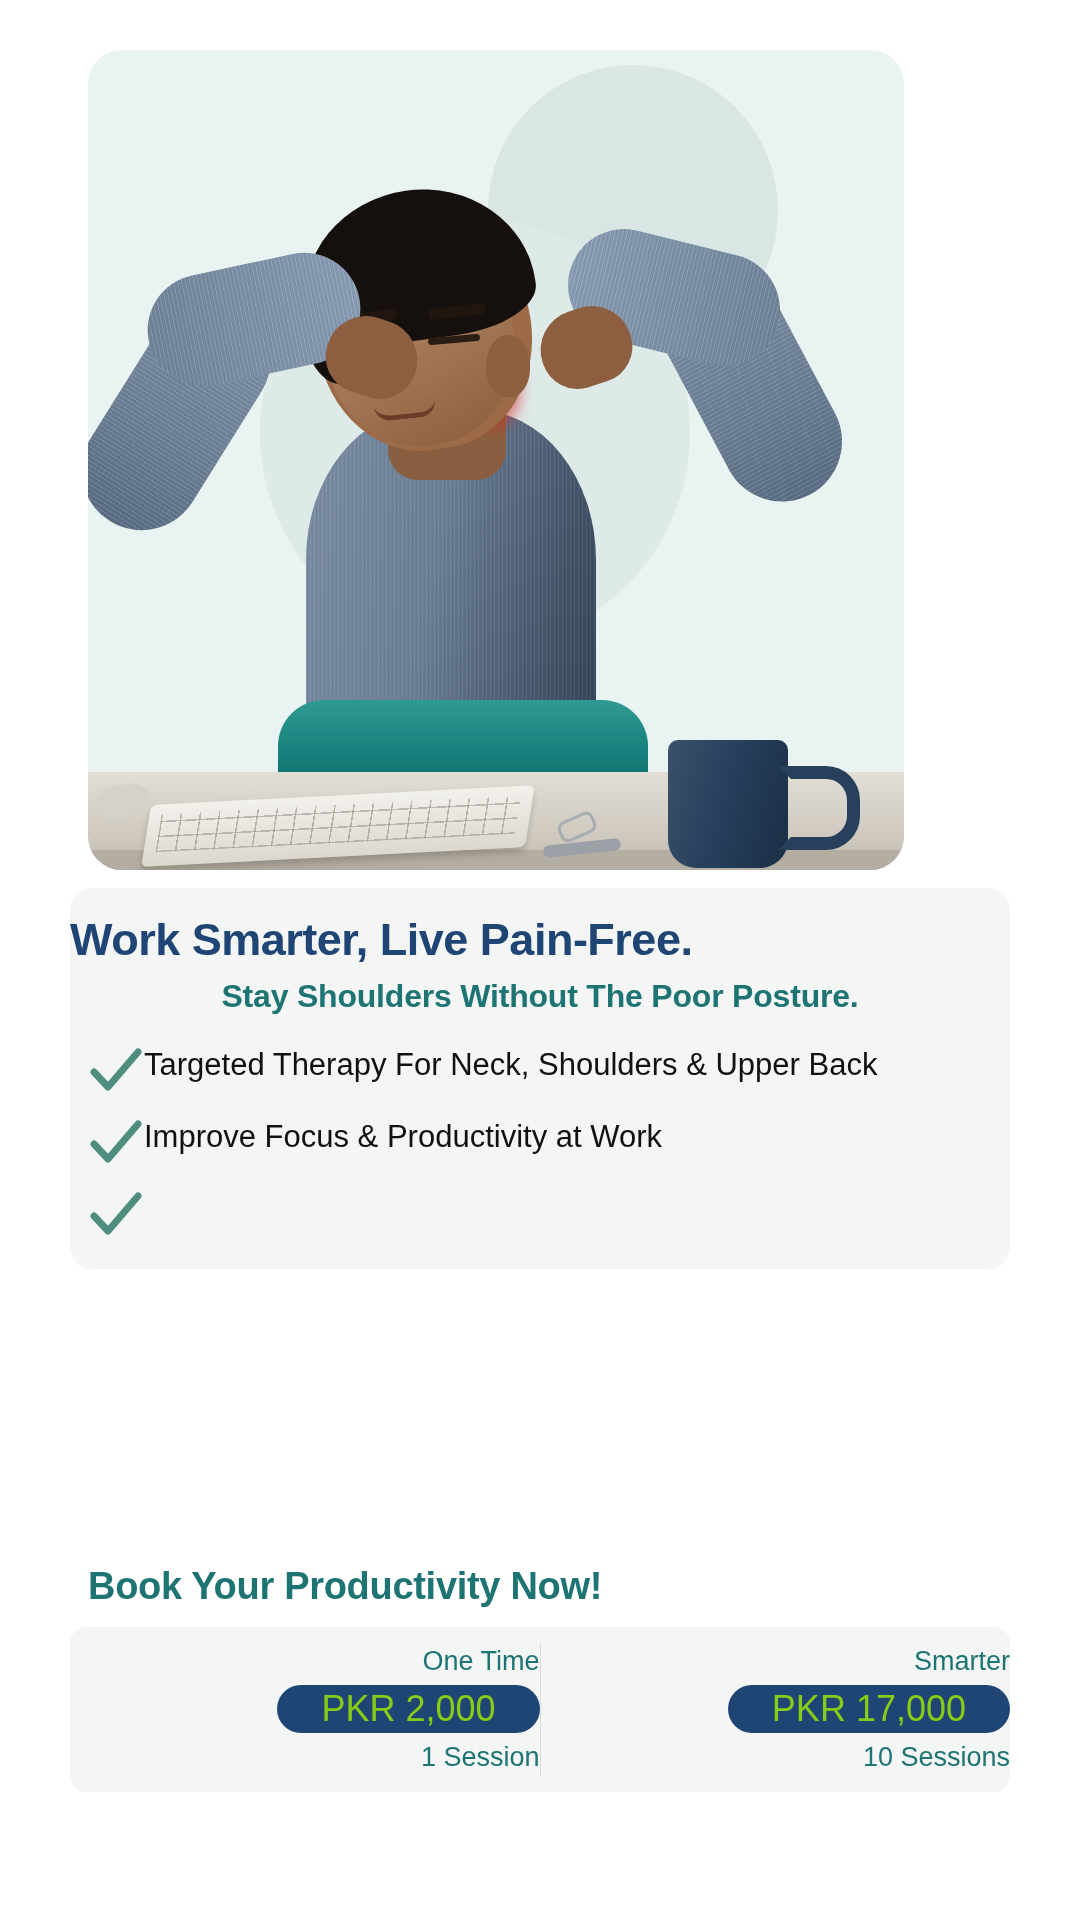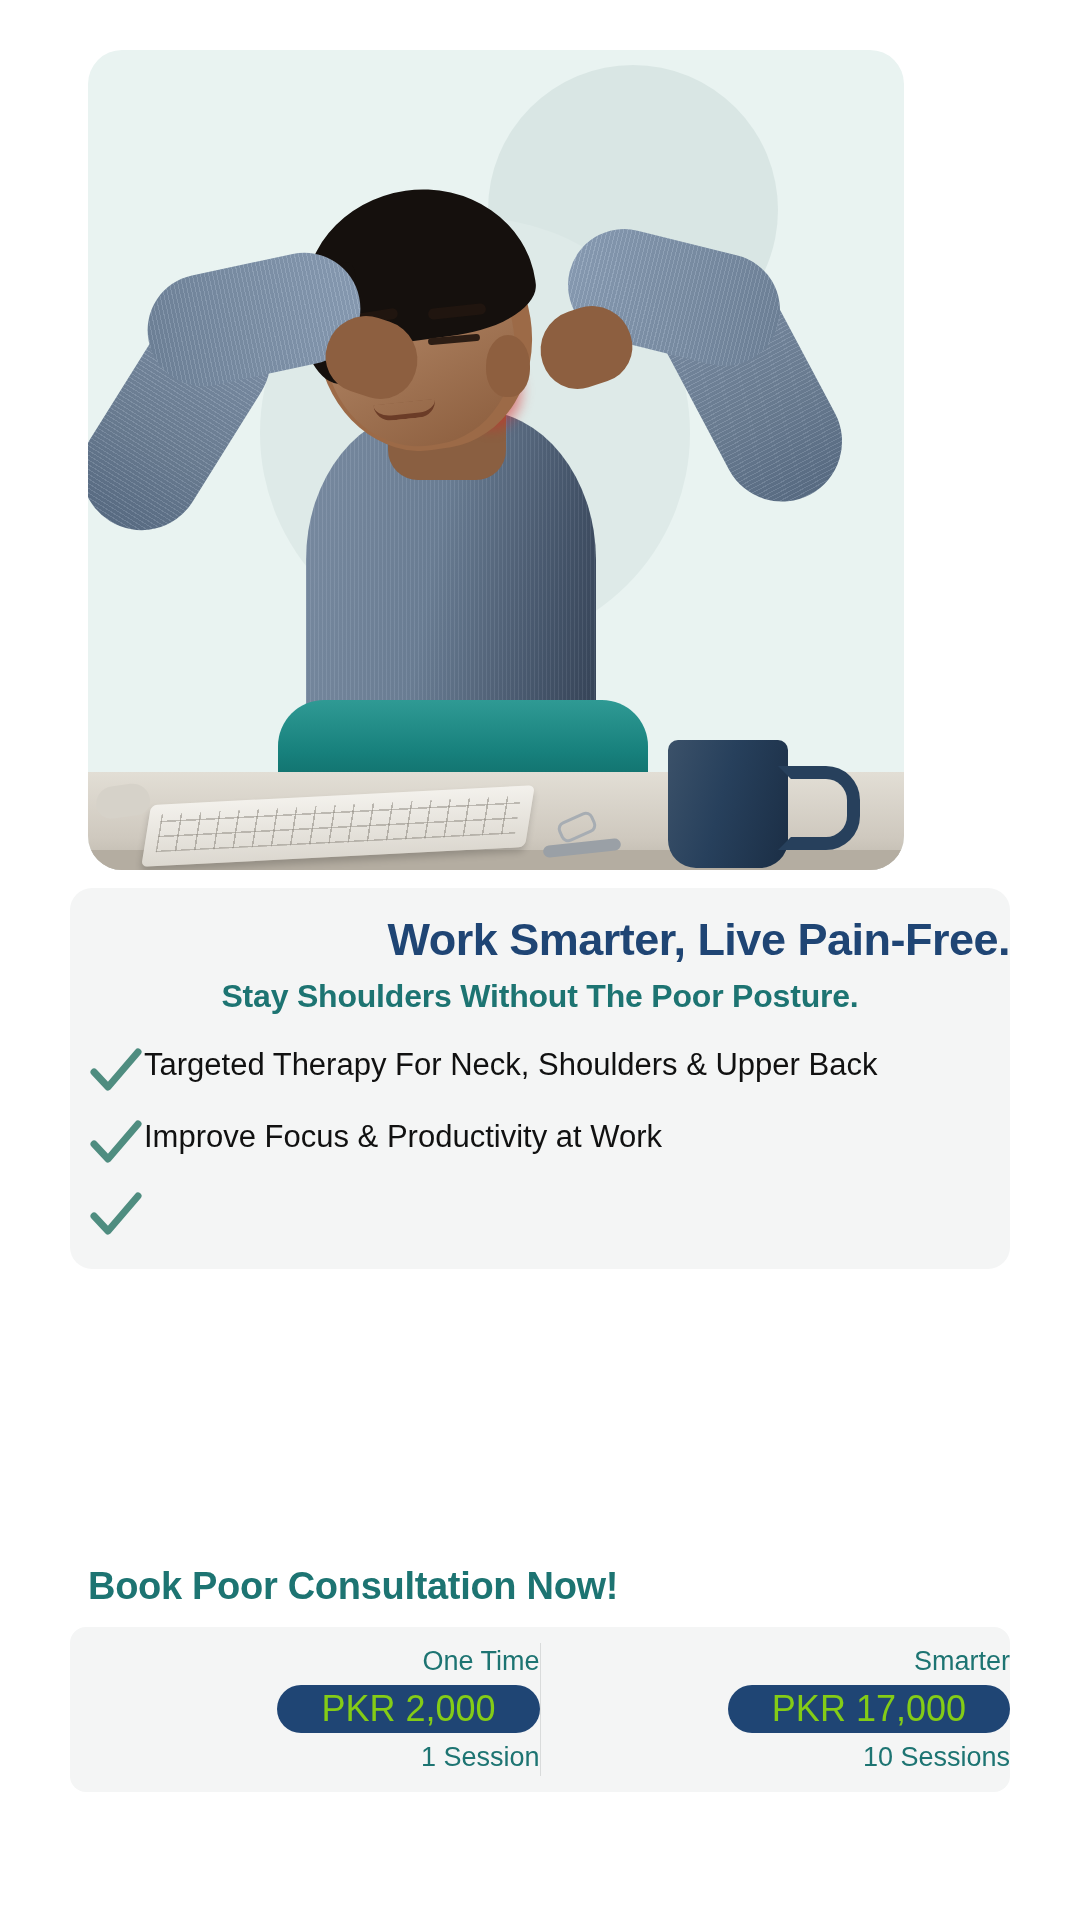--- a/index.html
+++ b/index.html
@@ -343,21 +343,21 @@
     left: 70px;
     top: 888px;
     width: 940px;
     border-radius: 22px;
     background: #f4f5f5;
     padding: 26px 0 26px 0;
     box-sizing: border-box;
   }
   .headline {
     margin: 0;
-    text-align: right;
+    text-align: left;
     color: #1f4574;
     font-size: 45px;
     font-weight: bold;
     letter-spacing: -0.5px;
     line-height: 1.15;
   }
   .subheadline {
     margin: 12px 0 0 0;
     text-align: center;
     color: #1d7472;
@@ -519,21 +519,21 @@
       <li class="benefit">
         <span class="check-icon">
           <svg width="56" height="48" viewBox="0 0 56 48" aria-hidden="true">
             <path d="M6 25 L20 40 L50 5" fill="none" stroke="#4f8d80" stroke-width="7" stroke-linecap="round" stroke-linejoin="round"></path>
           </svg>
         </span>
       </li>
     </ul>
   </div>
 
-  <h3 class="cta-title">Book Poor Consultation Now!</h3>
+  <h3 class="cta-title">Book Your Productivity Now!</h3>
 
   <div class="pricing">
     <div class="price-col">
       <div class="price-label">One Time</div>
       <div class="price-pill">PKR 2,000</div>
       <div class="price-sessions">1 Session</div>
     </div>
     <div class="price-divider"></div>
     <div class="price-col">
       <div class="price-label">Smarter</div>

